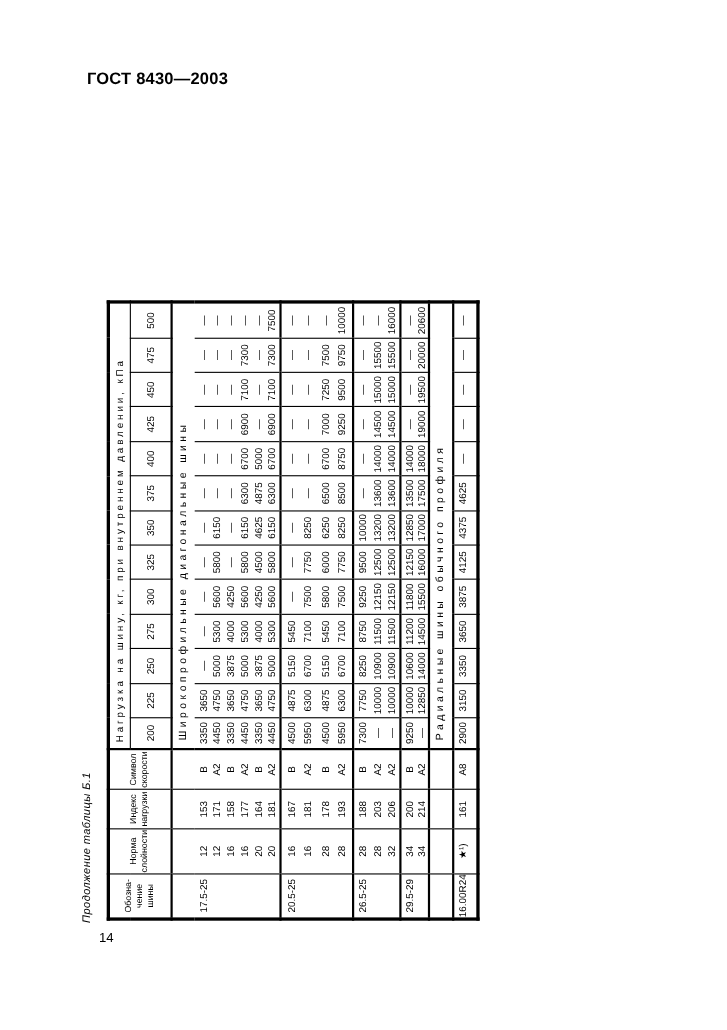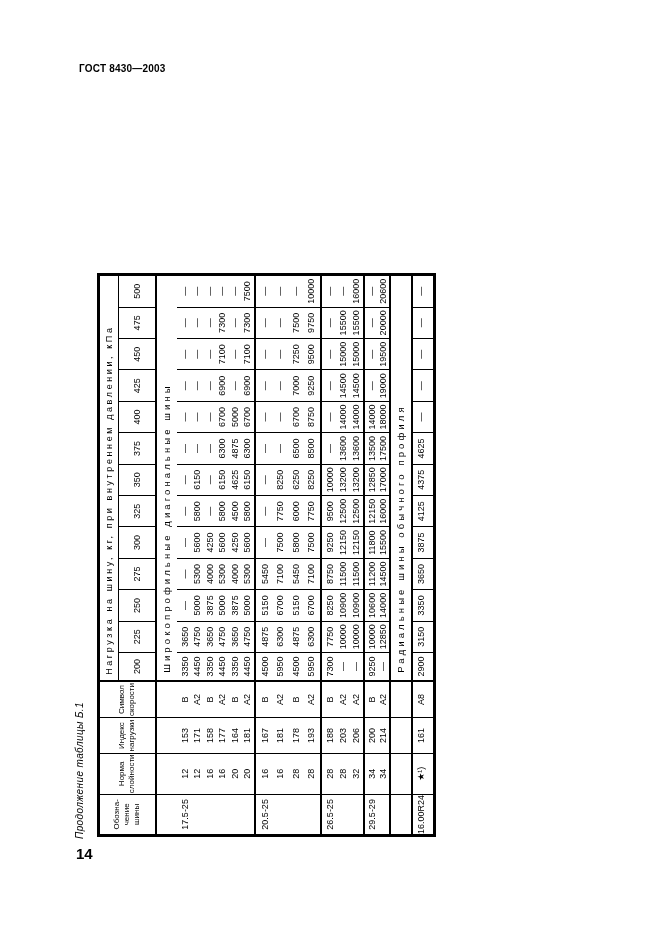--- a/index.html
+++ b/index.html
@@ -4,28 +4,28 @@
 <style>
   html,body{margin:0;padding:0;}
   body{
     width:661px;height:936px;background:#ffffff;position:relative;
     font-family:"Liberation Sans","DejaVu Sans",sans-serif;color:#000;
     overflow:hidden;
   }
   .page{position:absolute;inset:0;background:#fff;}
   .doc-header{
     position:absolute;left:79px;top:63px;
-    font-size:10px;font-weight:bold;letter-spacing:.2px;white-space:nowrap;
+    font-size:15px;font-weight:bold;letter-spacing:.2px;white-space:nowrap;
   }
   .cont-label{
     position:absolute;left:74px;top:839px;width:170px;
     transform:rotate(-90deg);transform-origin:0 0;
     font-style:italic;font-size:10px;letter-spacing:.4px;white-space:nowrap;
   }
-  .page-number{position:absolute;left:76px;top:845px;font-size:15px;font-weight:bold;}
+  .page-number{position:absolute;left:90px;top:845px;font-size:12px;}
 
   .table-rotor{
     position:absolute;left:97px;top:837px;
     transform:rotate(-90deg);transform-origin:0 0;
   }
   table.gost-table{
     border-collapse:collapse;table-layout:fixed;
     border:3px solid #000;background:#fff;
   }
   .gost-table th,.gost-table td{

